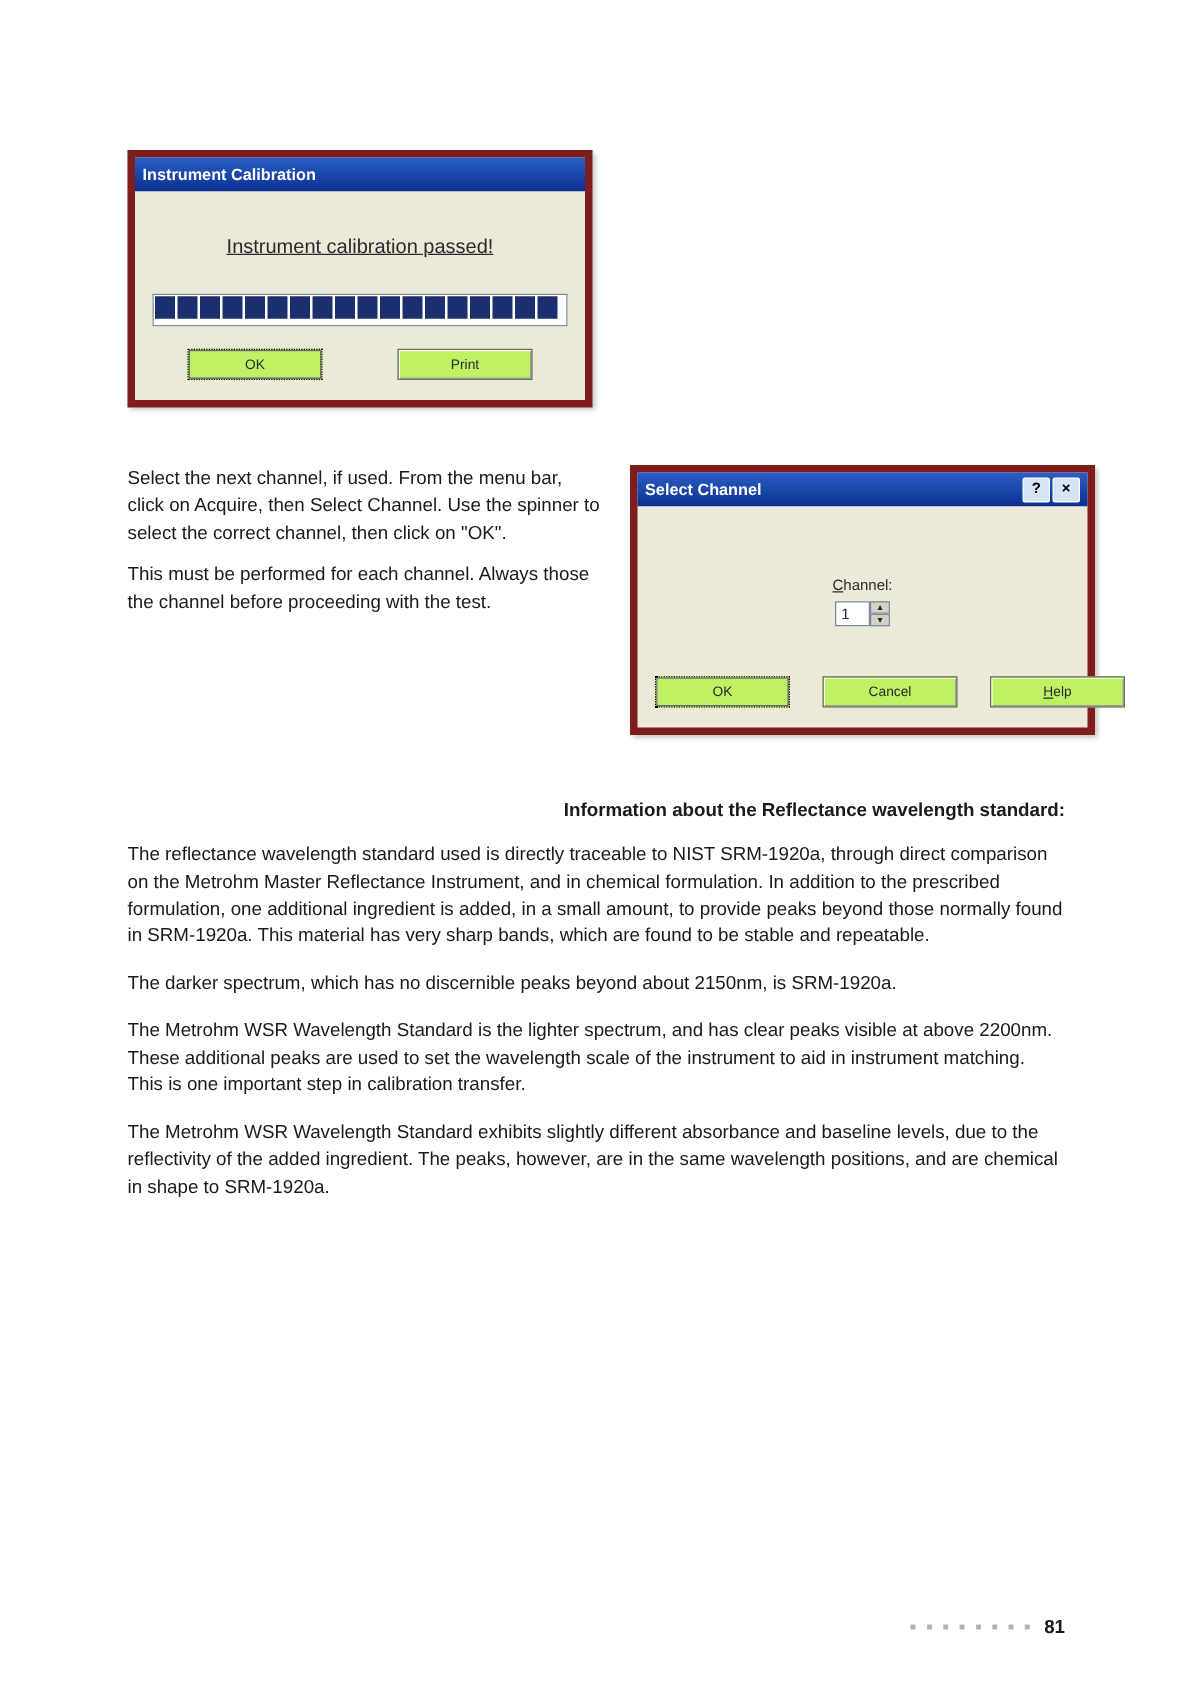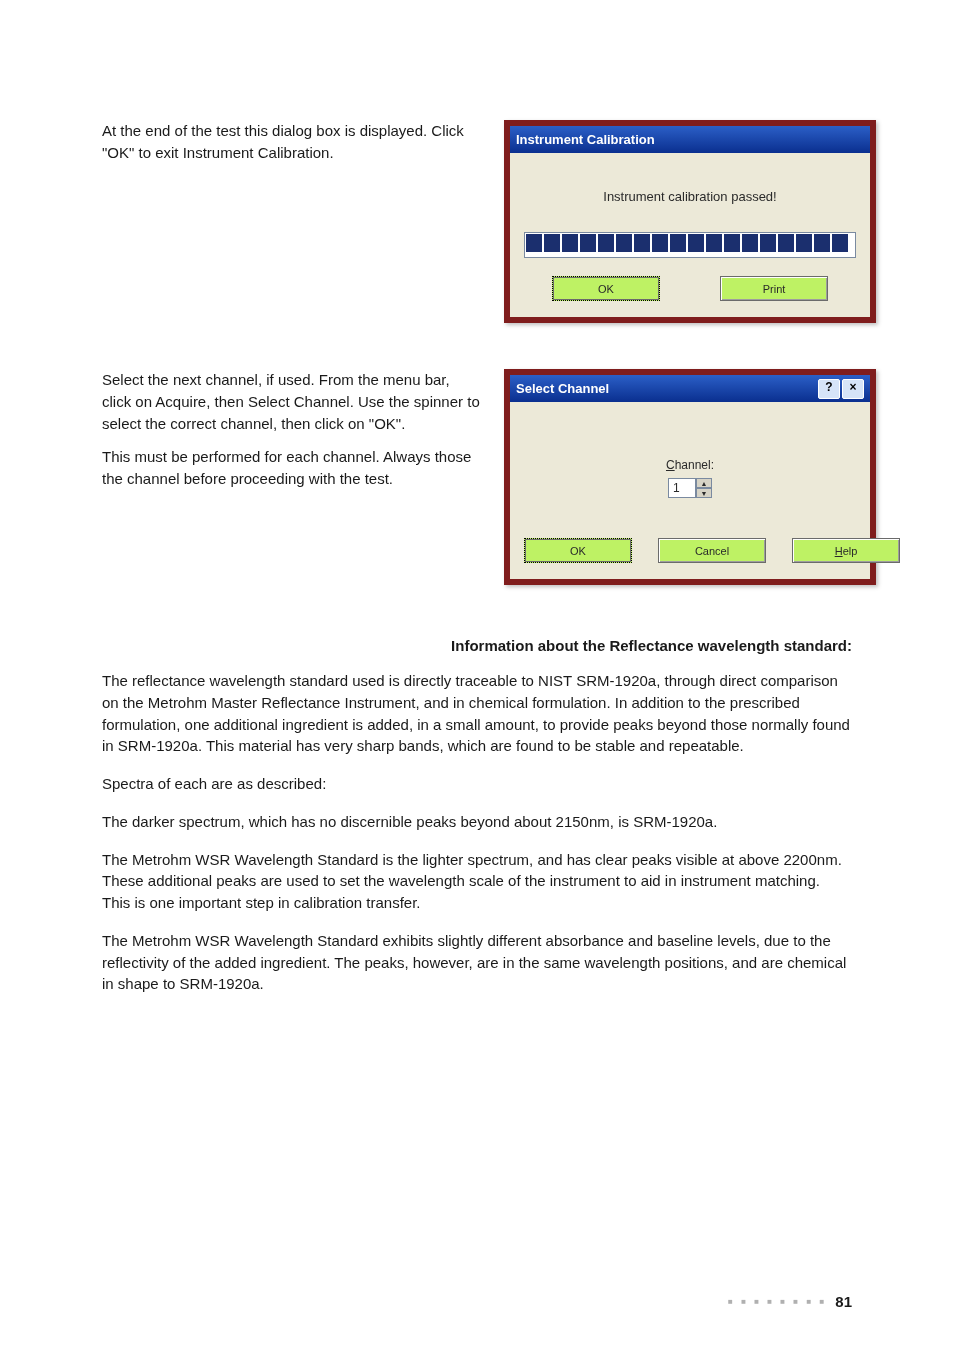--- a/index.html
+++ b/index.html
@@ -62,21 +62,21 @@
     font-weight: bold;
     line-height: 14px;
     text-align: center;
     cursor: default;
   }
   .dialog-body {
     padding: 22px 14px 16px 14px;
     text-align: center;
     color: #2a2a2a;
   }
-  .dialog-body .msg { margin: 14px 0 28px 0; font-size: 13px; }
+  .dialog-body .msg { margin: 14px 0 28px 0; font-size: 16px; text-decoration: underline; }
 
   .progress-wrap {
     background:#fff;
     border:1px solid #7a8aa0;
     height:22px;
     margin: 0 0 18px 0;
     padding:1px;
     display:flex;
     gap:2px;
   }
@@ -170,23 +170,20 @@
     font-size: 8px;
   }
   .footer .pg { font-weight: bold; font-size: 15px; text-align: right; }
 </style>
 </head>
 <body>
 
 <div class="page">
 
   <div class="row">
-    <div class="col-text">
-      <p>At the end of the test this dialog box is displayed. Click "OK" to exit Instrument Calibration.</p>
-    </div>
     <div class="col-dialog">
       <div class="dialog">
         <div class="titlebar">
           <span class="caption">Instrument Calibration</span>
         </div>
         <div class="dialog-body">
           <div class="msg">Instrument calibration passed!</div>
           <div class="progress-wrap" id="progress-bar">
               <div class="progress-block"></div>
               <div class="progress-block"></div>
@@ -251,21 +248,20 @@
                 <span>elp</span>
             </div>
           </div>
         </div>
       </div>
     </div>
   </div>
 
   <h3 class="section-head">Information about the Reflectance wavelength standard:</h3>
   <p class="body-p">The reflectance wavelength standard used is directly traceable to NIST SRM-1920a, through direct comparison on the Metrohm Master Reflectance Instrument, and in chemical formulation. In addition to the prescribed formulation, one additional ingredient is added, in a small amount, to provide peaks beyond those normally found in SRM-1920a. This material has very sharp bands, which are found to be stable and repeatable.</p>
-  <p class="body-p">Spectra of each are as described:</p>
   <p class="body-p">The darker spectrum, which has no discernible peaks beyond about 2150nm, is SRM-1920a.</p>
   <p class="body-p">The Metrohm WSR Wavelength Standard is the lighter spectrum, and has clear peaks visible at above 2200nm. These additional peaks are used to set the wavelength scale of the instrument to aid in instrument matching. This is one important step in calibration transfer.</p>
   <p class="body-p">The Metrohm WSR Wavelength Standard exhibits slightly different absorbance and baseline levels, due to the reflectivity of the added ingredient. The peaks, however, are in the same wavelength positions, and are chemical in shape to SRM-1920a.</p>
 
   <div class="footer">
     <span class="dots">■ ■ ■ ■ ■ ■ ■ ■</span>
     <span class="pg">81</span>
   </div>
 
 </div>

